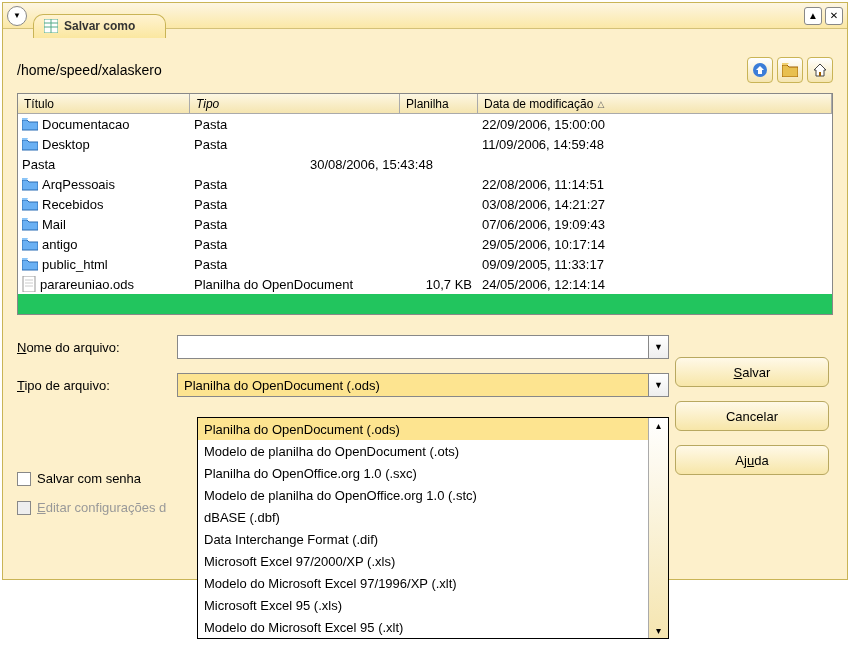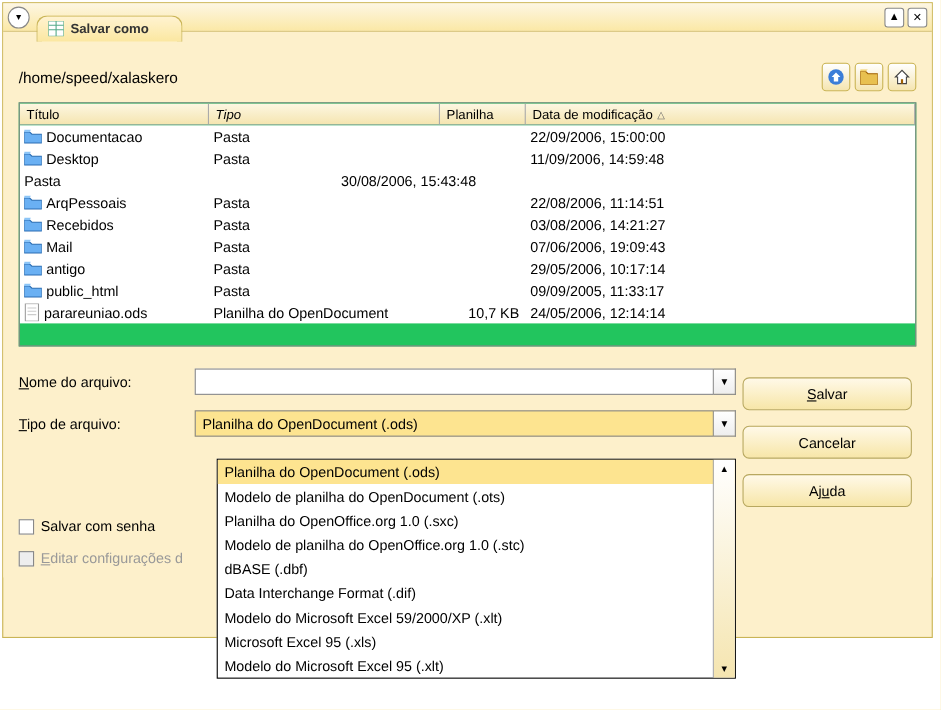--- a/index.html
+++ b/index.html
@@ -204,21 +204,21 @@
       background: #fde490;
       border: 1px solid #888;
       padding: 2px 6px;
       font-size: 13px;
       display: flex;
       align-items: center;
     }
     .action-buttons {
       position: absolute;
       right: 18px;
-      top: 340px;
+      top: 354px;
       display: flex;
       flex-direction: column;
       gap: 14px;
     }
     .action-btn {
       width: 154px;
       height: 30px;
       border: 1px solid #b8a860;
       border-radius: 6px;
       background: linear-gradient(to bottom, #fff9e8, #f7e6a8);
@@ -481,21 +481,22 @@
   </div>
 
   <div class="dropdown-list">
     <div id="dd-options">
         <div class="opt selected">Planilha do OpenDocument (.ods)</div>
         <div class="opt">Modelo de planilha do OpenDocument (.ots)</div>
         <div class="opt">Planilha do OpenOffice.org 1.0 (.sxc)</div>
         <div class="opt">Modelo de planilha do OpenOffice.org 1.0 (.stc)</div>
         <div class="opt">dBASE (.dbf)</div>
         <div class="opt">Data Interchange Format (.dif)</div>
-        <div class="opt">Modelo do Microsoft Excel 59/2000/XP (.xlt)</div>
+        <div class="opt">Microsoft Excel 97/2000/XP (.xls)</div>
+        <div class="opt">Modelo do Microsoft Excel 97/1996/XP (.xlt)</div>
         <div class="opt">Microsoft Excel 95 (.xls)</div>
         <div class="opt">Modelo do Microsoft Excel 95 (.xlt)</div>
       </div>
     <div class="dd-scroll">
       <div>▴</div>
       <div>▾</div>
     </div>
   </div>
 </div>
 

